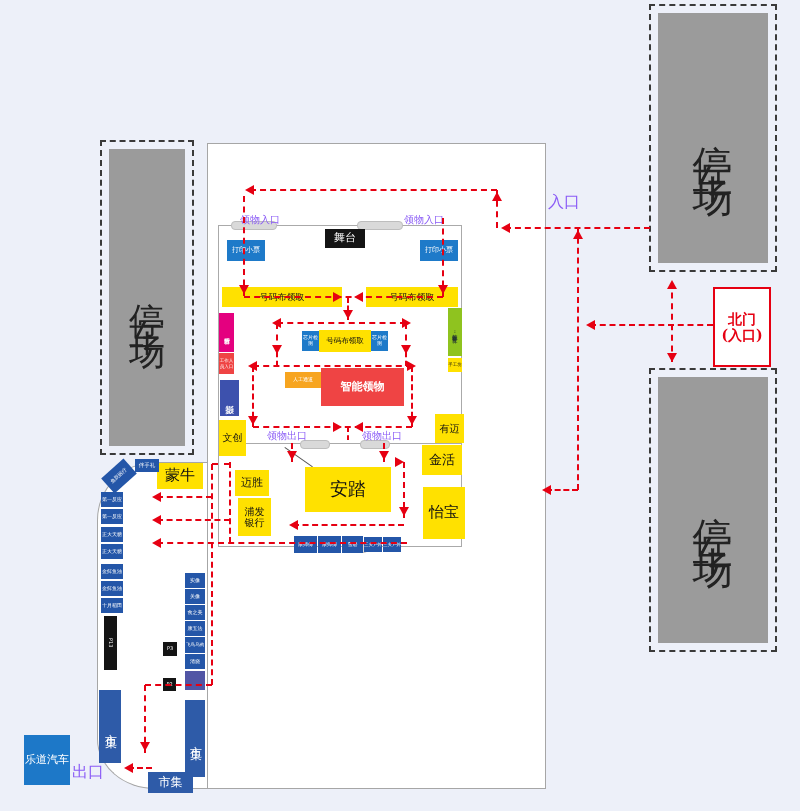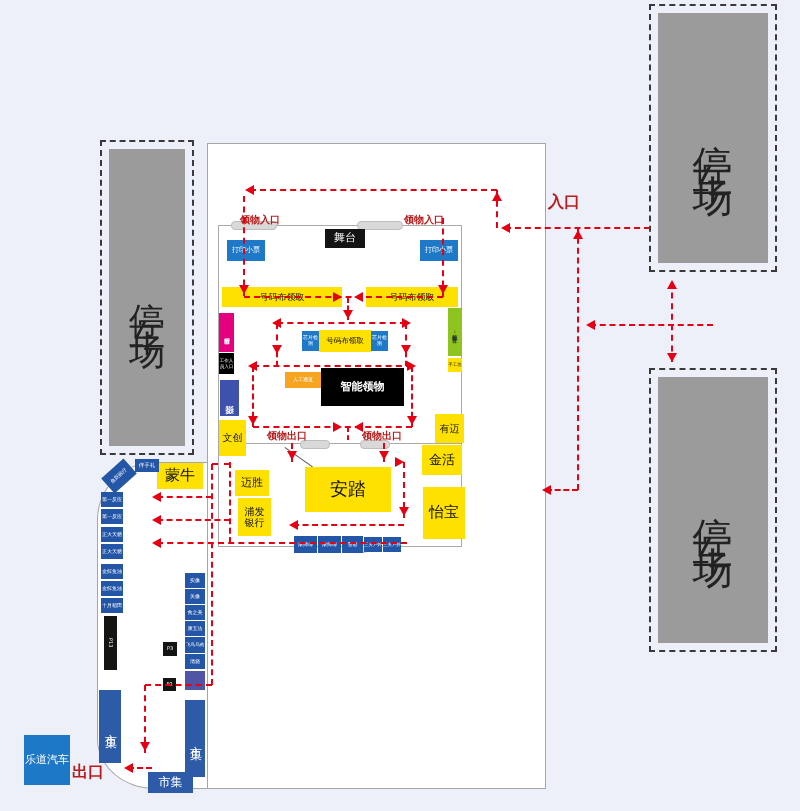--- a/index.html
+++ b/index.html
@@ -6,27 +6,27 @@
   #stage{position:relative;width:800px;height:811px;background:#edf0f9;overflow:hidden;
          font-family:"DejaVu Sans",sans-serif}
   .abs{position:absolute;box-sizing:border-box}
   .box{position:absolute;box-sizing:border-box;display:flex;align-items:center;justify-content:center;
        text-align:center;line-height:1.15;overflow:hidden}
   .v{writing-mode:vertical-rl}
   .yellow{background:#ffe100;color:#111}
   .blue{background:#1e7ac9;color:#fff}
   .dblue{background:#2456a8;color:#fff}
   .mblue{background:#2e5ba8;color:#fff}
-  .orange{background:#000000;color:#fff}
+  .orange{background:#ef4444;color:#fff}
   .lorange{background:#f7a520;color:#fff}
   .pink{background:#e4007f;color:#fff}
   .green{background:#8fc31f;color:#233}
   .blk{background:#141414;color:#fff}
   .purp{background:#5155a5;color:#fff}
-  .redt{position:absolute;color:#b91c1c;font-weight:bold;font-family:"DejaVu Serif",serif;white-space:nowrap}
+  .redt{position:absolute;color:#8b5cf6;font-weight:normal;font-family:"DejaVu Serif",serif;white-space:nowrap}
   .park{position:absolute;border:2px dashed #3a3a3a;background:#edf0f9;padding:7px;box-sizing:border-box}
   .park-in{width:100%;height:100%;background:#9b9b9b;display:flex;align-items:center;justify-content:center}
   .park-t{writing-mode:vertical-rl;font-family:"DejaVu Serif",serif;color:#222;letter-spacing:16px;line-height:1}
   .wall{position:absolute;background:#fff;border:1.5px solid #a6a6a6;box-sizing:border-box}
   .door{position:absolute;background:#d9d9d9;border:1px solid #bdbdbd;border-radius:4px}
   .rl{position:absolute}
   .rl.h{height:0;border-top:2px dashed #e60012}
   .rl.v{width:0;border-left:2px dashed #e60012}
   .ra{position:absolute;width:0;height:0;border:5px solid transparent}
   .ra.l{border-right:9px solid #e60012;border-left:0}
@@ -63,20 +63,25 @@
     <div class="park-in">
         <div class="park-t" style="font-size:36px">停车场</div>
       </div>
   </div>
   <div class="park" style="left:649px;top:368px;width:128px;height:284px">
     <div class="park-in">
         <div class="park-t" style="font-size:40px">停车场</div>
       </div>
   </div>
 
+  <div class="box" style="left:713px;top:287px;width:58px;height:80px;background:#fff;border:2px solid #e60012;color:#e60012;
+              font-weight:bold;font-size:14px;flex-direction:column;font-family:'DejaVu Serif',serif">
+    <div>北门</div>
+    <div>(入口)</div>
+  </div>
 
   <div class="redt" style="left:548px;top:192px;font-size:16px">入口</div>
   <div class="redt" style="left:72px;top:762px;font-size:16px">出口</div>
   <div class="redt" style="left:240px;top:213px;font-size:10px">领物入口</div>
   <div class="redt" style="left:404px;top:213px;font-size:10px">领物入口</div>
   <div class="redt" style="left:267px;top:429px;font-size:10px">领物出口</div>
   <div class="redt" style="left:362px;top:429px;font-size:10px">领物出口</div>
 
   <div class="box blk" style="left:325px;top:229px;width:40px;height:19px;font-size:11px">舞台</div>
   <div class="box blue" style="left:227px;top:240px;width:38px;height:21px;font-size:7px">打印小票</div>

